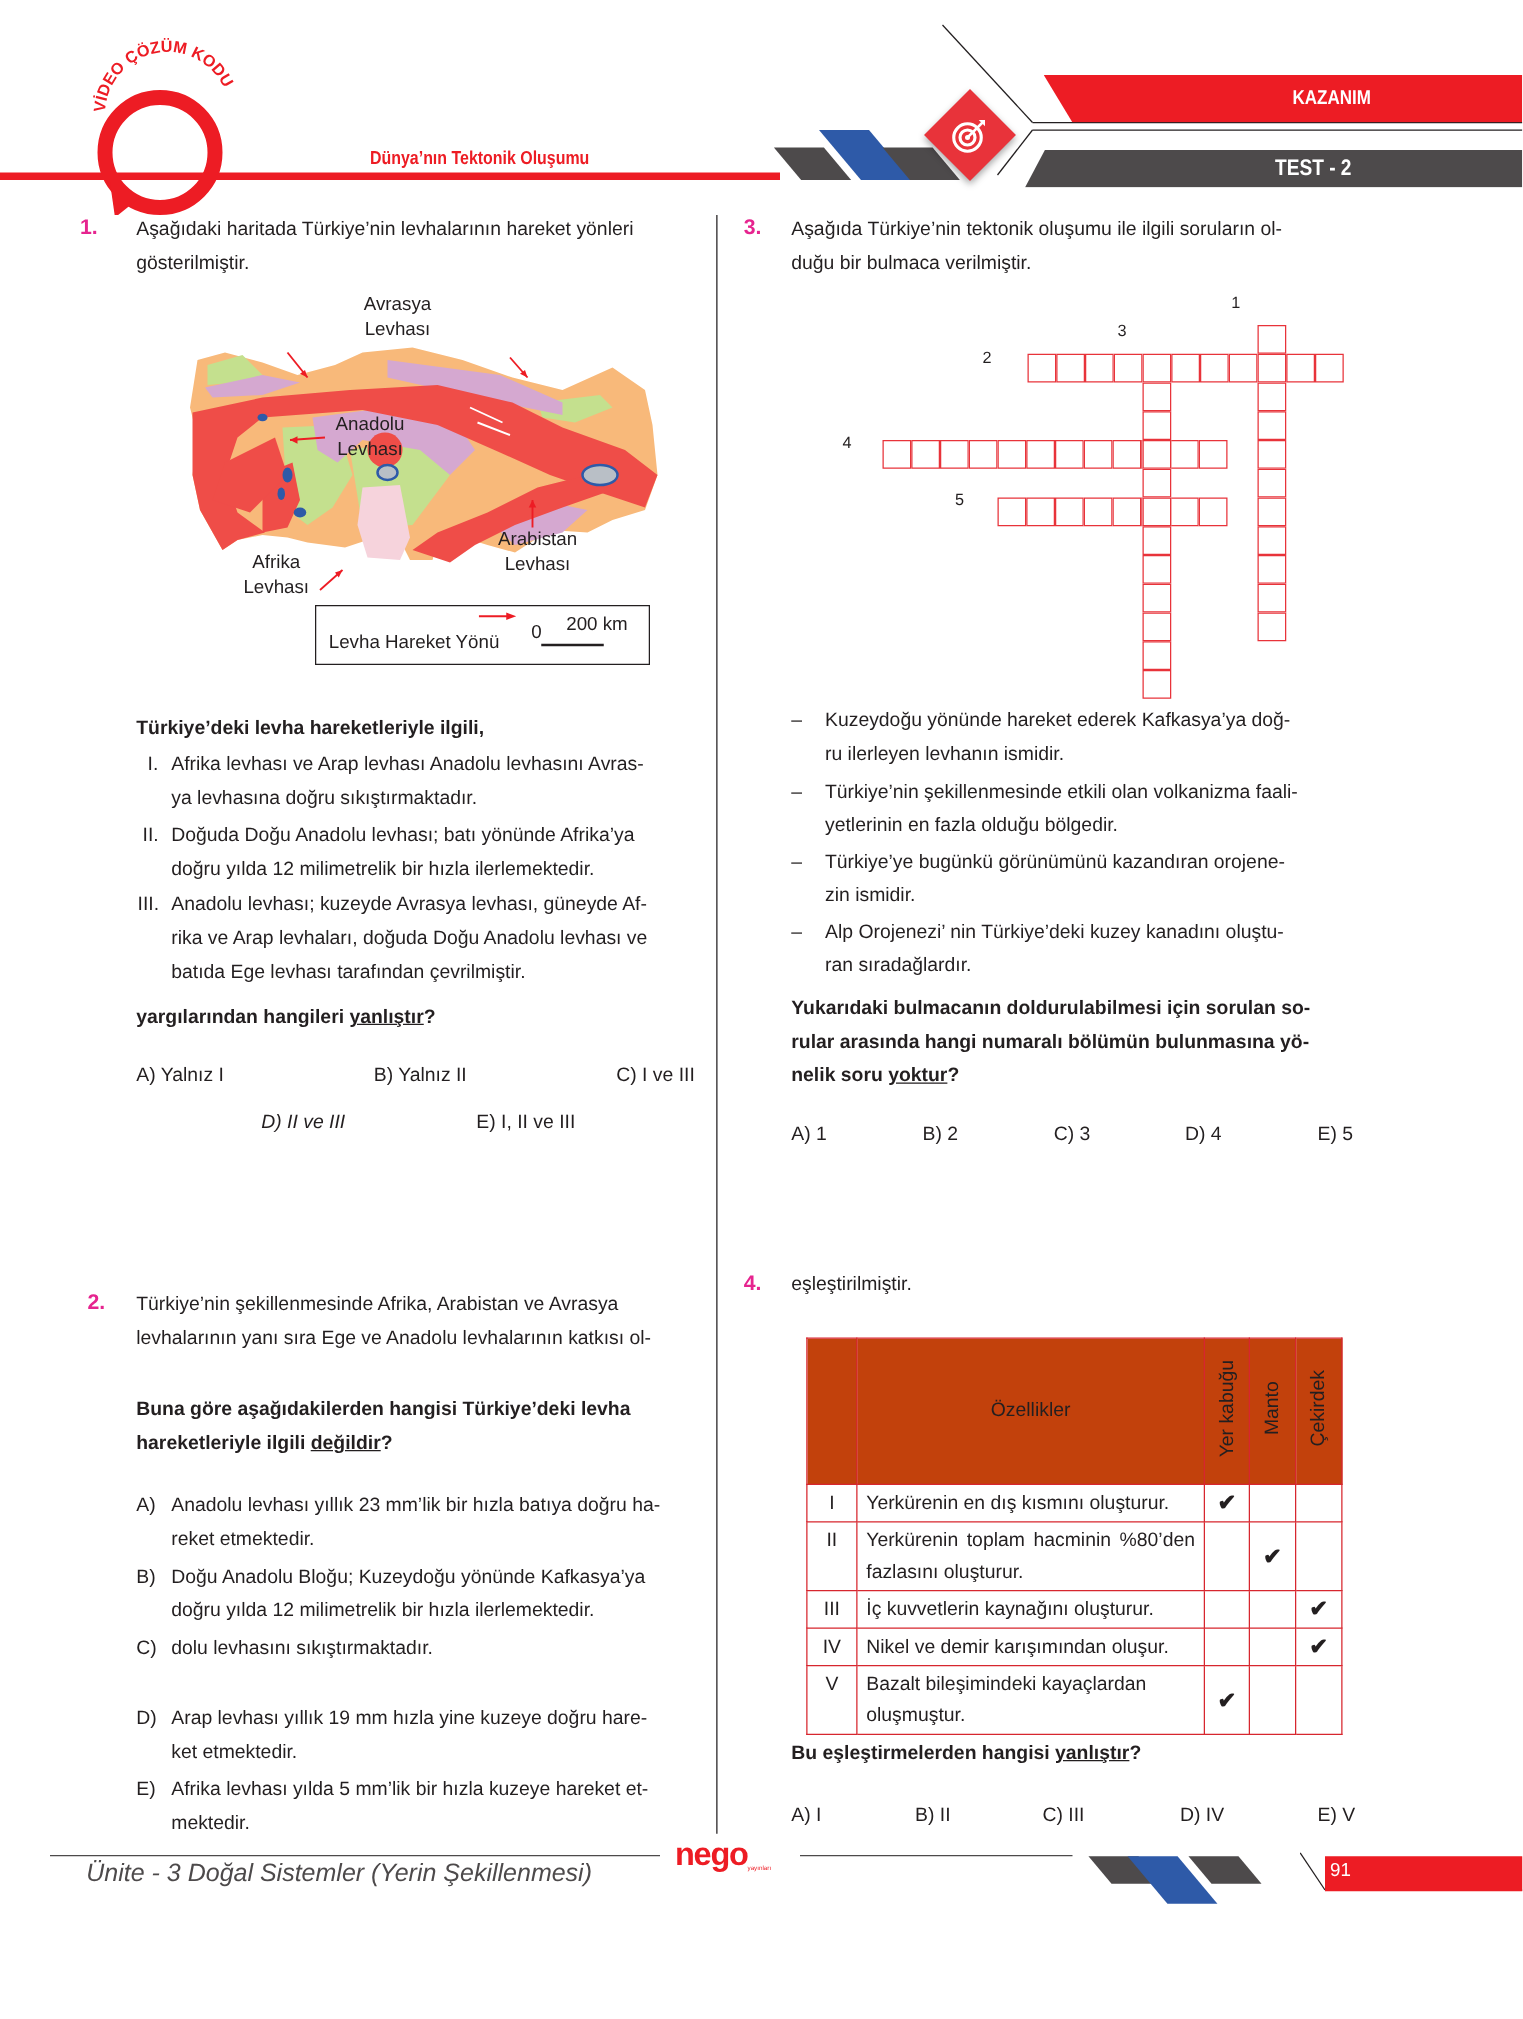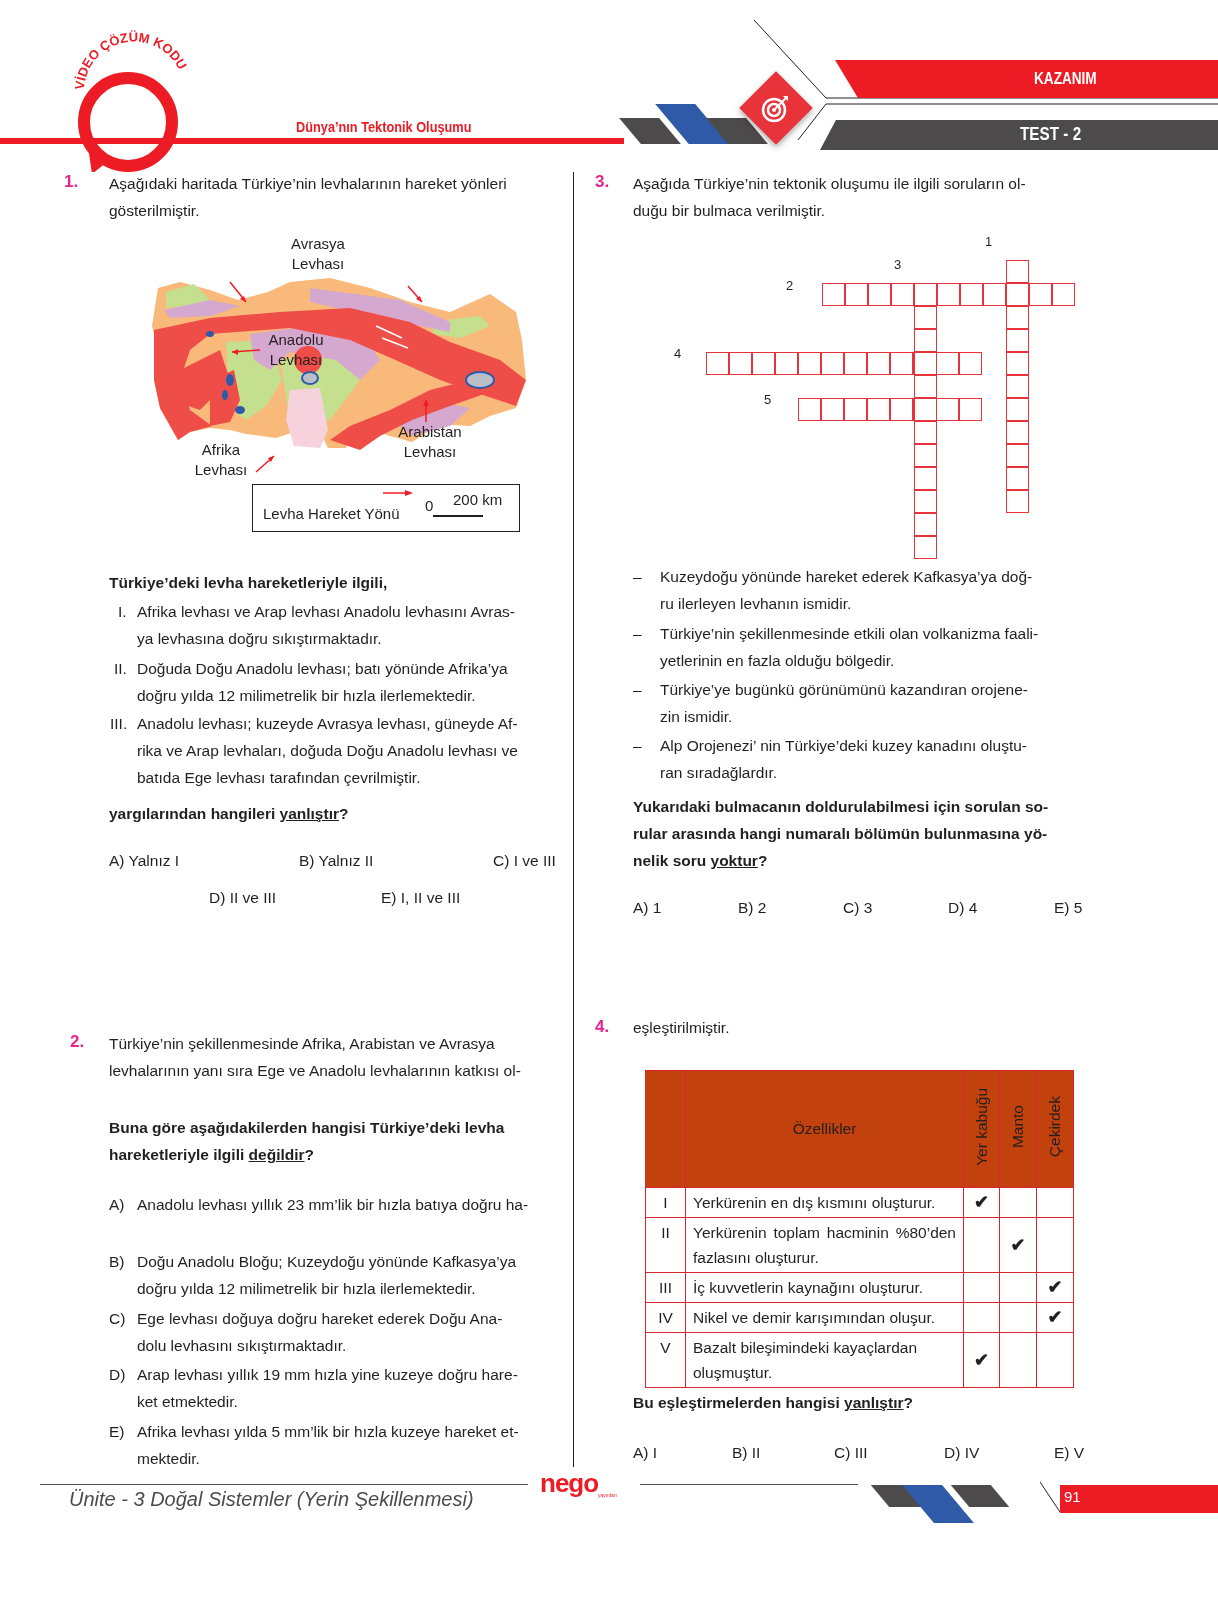--- a/index.html
+++ b/index.html
@@ -195,52 +195,52 @@
     </div>
   </div>
 
   <div class="p b" style="left:109px;top:800px;">
     <span>yargılarından hangileri </span><span class="u">yanlıştır</span><span>?</span>
   </div>
 
   <div class="choice" style="left:109px;top:852px;">A) Yalnız I</div>
   <div class="choice" style="left:299px;top:852px;">B) Yalnız II</div>
   <div class="choice" style="left:493px;top:852px;">C) I ve III</div>
-  <div class="choice" style="left:209px;top:889px;">D) II ve III</div>
+  <div class="choice" style="left:209px;top:889px;font-style:italic;">D) II ve III</div>
   <div class="choice" style="left:381px;top:889px;">E) I, II ve III</div>
 </div>
 
 <div>
   <div class="qnum" style="left:70px;top:1032px;">2.</div>
   <div class="p" style="left:109px;top:1030px;width:460px;">
     <div>Türkiye’nin şekillenmesinde Afrika, Arabistan ve Avrasya</div>
     <div>levhalarının yanı sıra Ege ve Anadolu levhalarının katkısı ol-</div>
   </div>
   <div class="p b" style="left:109px;top:1114px;width:460px;">
     <div>Buna göre aşağıdakilerden hangisi Türkiye’deki levha</div>
     <div><span>hareketleriyle ilgili </span><span class="u">değildir</span><span>?</span></div>
   </div>
 
   <div>
     <div class="p" style="left:109px;top:1191px;">A)</div>
     <div class="p" style="left:137px;top:1191px;width:430px;">
       <div>Anadolu levhası yıllık 23 mm’lik bir hızla batıya doğru ha-</div>
+      <div>reket etmektedir.</div>
     </div>
   </div>
   <div>
     <div class="p" style="left:109px;top:1248px;">B)</div>
     <div class="p" style="left:137px;top:1248px;width:430px;">
       <div>Doğu Anadolu Bloğu; Kuzeydoğu yönünde Kafkasya’ya</div>
       <div>doğru yılda 12 milimetrelik bir hızla ilerlemektedir.</div>
     </div>
   </div>
   <div>
     <div class="p" style="left:109px;top:1305px;">C)</div>
     <div class="p" style="left:137px;top:1305px;width:430px;">
-      <div>Ege levhası doğuya doğru hareket ederek Doğu Ana-</div>
       <div>dolu levhasını sıkıştırmaktadır.</div>
     </div>
   </div>
   <div>
     <div class="p" style="left:109px;top:1361px;">D)</div>
     <div class="p" style="left:137px;top:1361px;width:430px;">
       <div>Arap levhası yıllık 19 mm hızla yine kuzeye doğru hare-</div>
       <div>ket etmektedir.</div>
     </div>
   </div>

